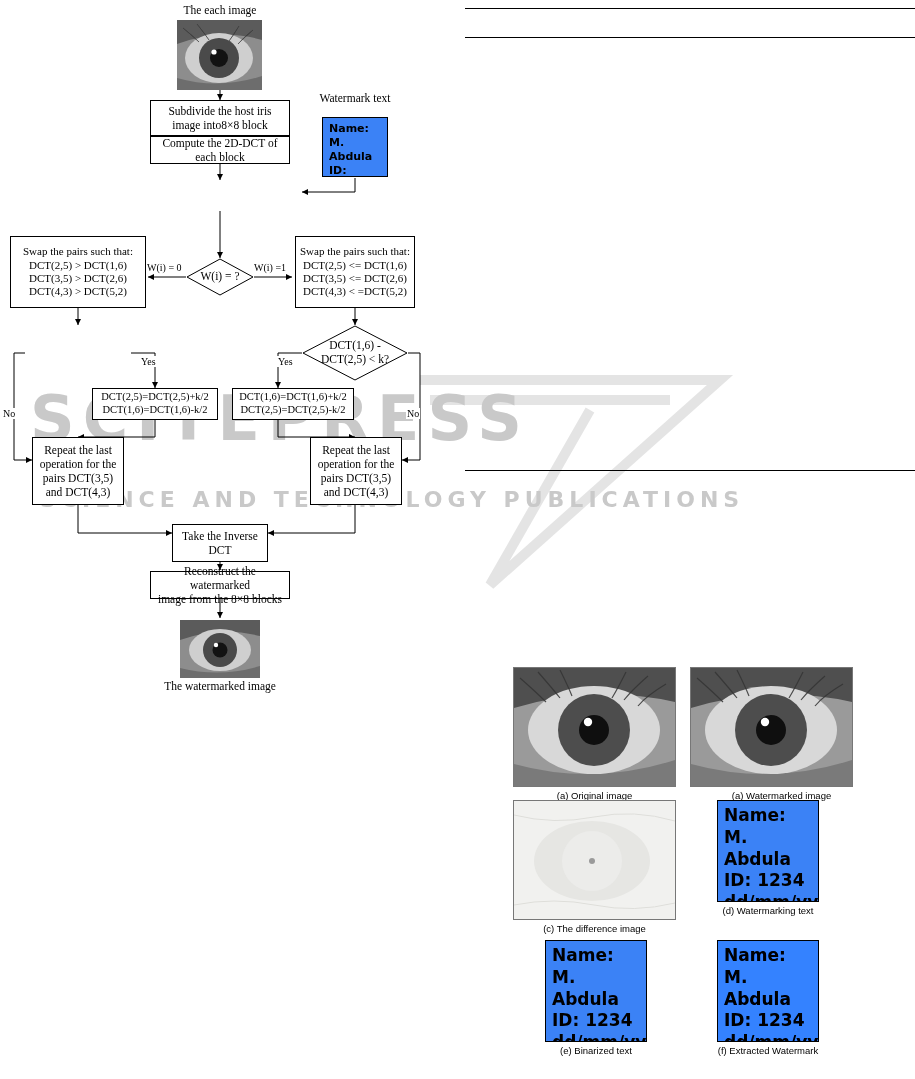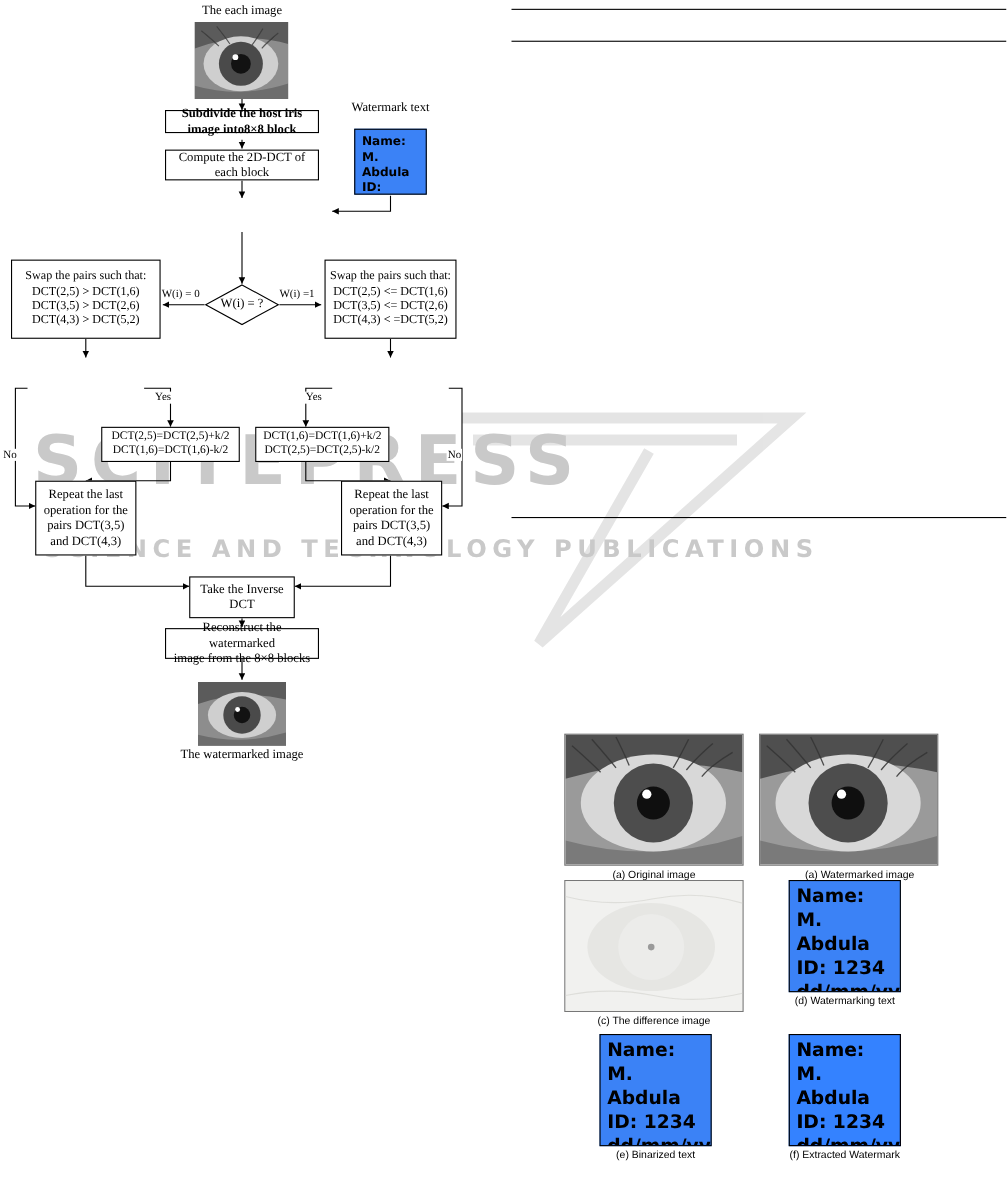--- a/index.html
+++ b/index.html
@@ -264,21 +264,21 @@
         <circle cx="37" cy="32" r="2.6" fill="#ffffff"></circle>
         <g stroke="#3a3a3a" stroke-width="1" opacity="0.8">
           <path d="M6 8 q10 8 16 14"></path>
           <path d="M20 4 q8 10 12 16"></path>
           <path d="M62 6 q-6 10 -10 15"></path>
           <path d="M76 10 q-10 8 -15 14"></path>
         </g>
       </svg>
     </div>
 
-    <div class="node" style="left:150px; top:100px; width:140px; height:21px;font-weight:bold;">Subdivide the host iris
+    <div class="node" style="left:150px; top:100px; width:140px; height:36px;">Subdivide the host iris
 image  into8×8 block</div>
     <div class="node" style="left:150px; top:136px; width:140px; height:28px;">Compute the  2D-DCT of
 each block</div>
 
     <div class="caption" style="left:300px; top:92px; width:110px;">Watermark text</div>
     <div class="wm-card wm-small" style="position:absolute; left:322px; top:117px; width:66px; height:60px;">Name:
 M. Abdula
 ID: 1234
 dd/mm/yy</div>
 
@@ -293,20 +293,27 @@
 
     <div class="node" style="left:10px; top:236px; width:136px; height:72px; font-size:11px;">Swap the pairs such that:
 DCT(2,5) &gt; DCT(1,6)
 DCT(3,5) &gt; DCT(2,6)
 DCT(4,3) &gt; DCT(5,2)</div>
     <div class="node" style="left:295px; top:236px; width:120px; height:72px; font-size:11px;">Swap the pairs such that:
 DCT(2,5) &lt;= DCT(1,6)
 DCT(3,5) &lt;= DCT(2,6)
 DCT(4,3) &lt; =DCT(5,2)</div>
 
+    <div class="diamond-wrap" style="left:302px; top:325px; width:106px; height:56px;">
+      <svg class="diamond" viewBox="0 0 106 56">
+          <polygon points="53,1 105,28 53,55 1,28" fill="#fff" stroke="#000" stroke-width="1"></polygon>
+        </svg>
+      <div class="diamond-label">DCT(1,6) -
+DCT(2,5) &lt; k?</div>
+    </div>
 
     <div class="edge-label" style="left:140px; top:356px;">Yes</div>
     <div class="edge-label" style="left:277px; top:356px;">Yes</div>
     <div class="edge-label" style="left:2px; top:408px;">No</div>
     <div class="edge-label" style="left:406px; top:408px;">No</div>
 
     <div class="node" style="left:92px; top:388px; width:126px; height:32px; font-size:10.5px;">DCT(2,5)=DCT(2,5)+k/2
 DCT(1,6)=DCT(1,6)-k/2</div>
     <div class="node" style="left:232px; top:388px; width:122px; height:32px; font-size:10.5px;">DCT(1,6)=DCT(1,6)+k/2
 DCT(2,5)=DCT(2,5)-k/2</div>

